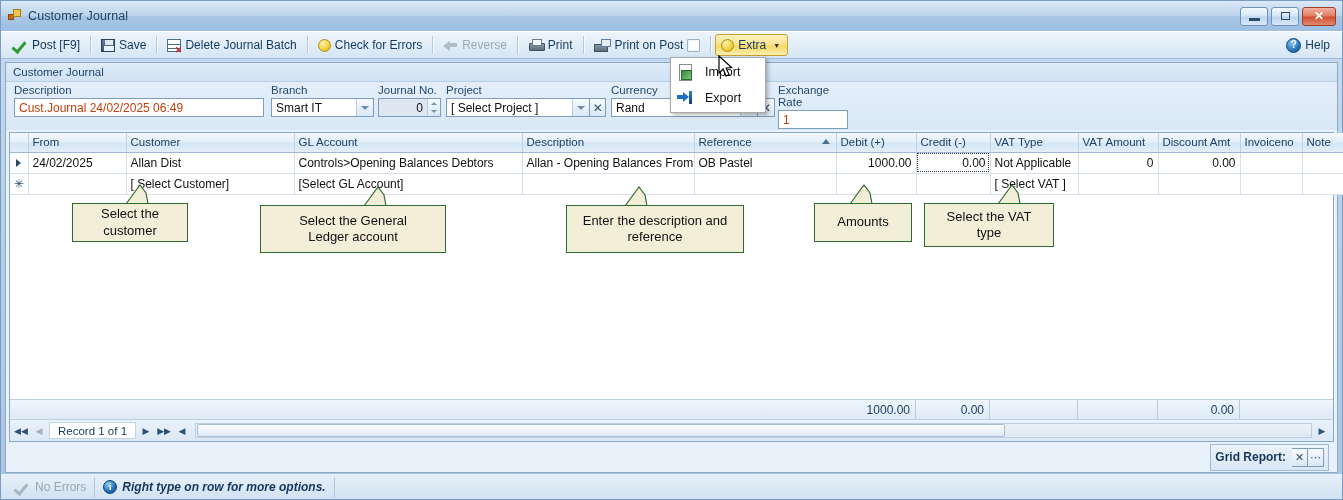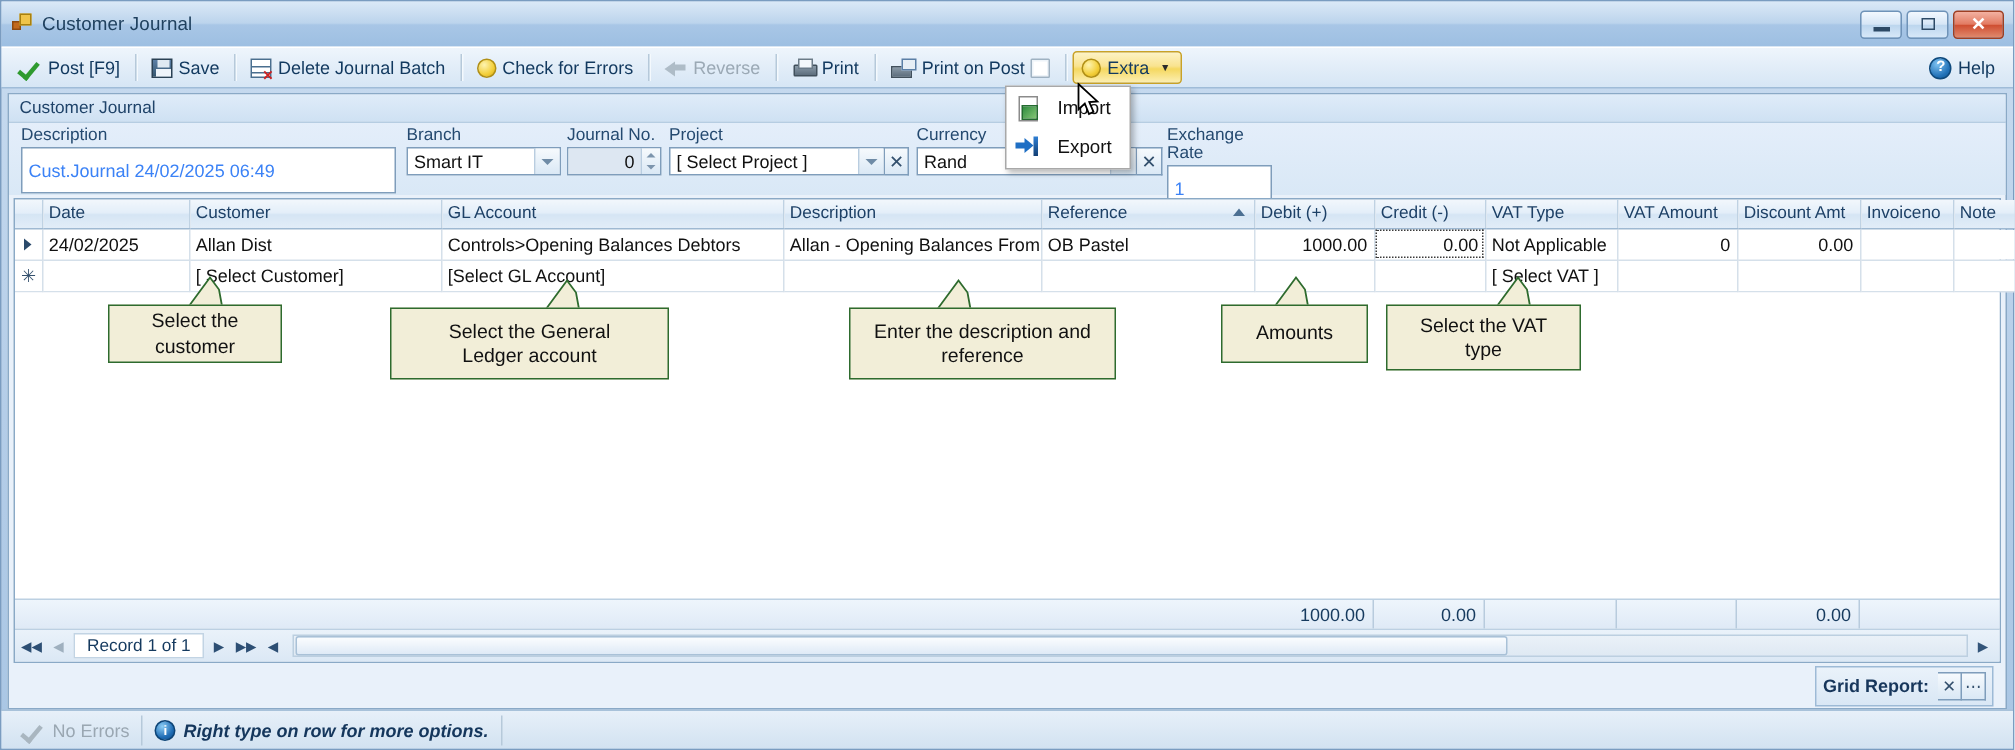--- a/index.html
+++ b/index.html
@@ -109,21 +109,21 @@
   .ic-checkbox { width:13px;height:13px;border:1px solid #9fb2c2;background:#fff;border-radius:1px;
     box-shadow:inset 0 0 0 1px #eef4f9; }
   .ic-help { width:15px;height:15px;border-radius:50%;
     background:radial-gradient(circle at 35% 28%,#7fc3f2,#2272b8 65%,#14568f);
     border:1px solid #0f4a7d;color:#fff;font-size:10px;font-weight:bold;
     display:flex;align-items:center;justify-content:center;line-height:1; }
   #help-item { margin-left:auto; }
 
   
   #extra-menu {
-    position:absolute; left:670px; top:57px; width:84px;
+    position:absolute; left:670px; top:57px; width:96px;
     background:#ffffff; border:1px solid #a8a8a8;
     box-shadow:2px 2px 4px rgba(0,0,0,.28);
     z-index:60; padding:1px 0;
   }
   .menu-item { display:flex;align-items:center; height:26px; padding:0 8px 0 6px; gap:12px;
     font-size:12.5px; color:#111; }
   .menu-ic { width:16px;height:16px;position:relative;flex:0 0 16px; }
   .mi-import::before{content:"";position:absolute;left:2px;top:0;width:11px;height:15px;background:#fff;
     border:1px solid #8b8b8b;}
   .mi-import::after{content:"";position:absolute;left:4px;bottom:0px;width:9px;height:8px;
@@ -150,22 +150,22 @@
 
   
   #form {
     flex:0 0 48px; position:relative;
     background:linear-gradient(to bottom,#e4eefa,#d9e8f6);
     padding:2px 8px 0 8px;
   }
   .fld { position:absolute; }
   .fld-label { font-size:11.5px; color:#254a70; margin-bottom:2px; display:block; }
   .inp {
-    height:31px; border:1px solid #7f9dbb; background:#fff;
-    font-size:12px; color:#3b82f6; padding:1px 4px;
+    height:19px; border:1px solid #7f9dbb; background:#fff;
+    font-size:12px; color:#c2410c; padding:1px 4px;
     display:flex; align-items:center; font-family:"Liberation Sans",sans-serif;
   }
   .combo { display:flex; height:19px; border:1px solid #7f9dbb; background:#fff; }
   .combo .val { flex:1; display:flex;align-items:center;padding:0 4px;font-size:12px;color:#111;
     overflow:hidden;white-space:nowrap; }
   .combo .arw {
     width:17px; border-left:1px solid #b9cde0;
     background:linear-gradient(to bottom,#f6fafd,#dae8f5);
     display:flex;align-items:center;justify-content:center;
   }
@@ -413,21 +413,21 @@
             <col style="width: 74px;">
             <col style="width: 88px;">
             <col style="width: 80px;">
             <col style="width: 82px;">
             <col style="width: 62px;">
             <col style="width: 84px;">
           </colgroup>
         <thead>
             <tr id="grid-head-row">
               <th class="rowsel"></th>
-              <th>Date</th>
+              <th>From</th>
               <th>Customer</th>
               <th>GL Account</th>
               <th>Description</th>
               <th>Reference<span class="sortarrow"></span></th>
               <th>Debit (+)</th>
               <th>Credit (-)</th>
               <th>VAT Type</th>
               <th>VAT Amount</th>
               <th>Discount Amt</th>
               <th>Invoiceno</th>

